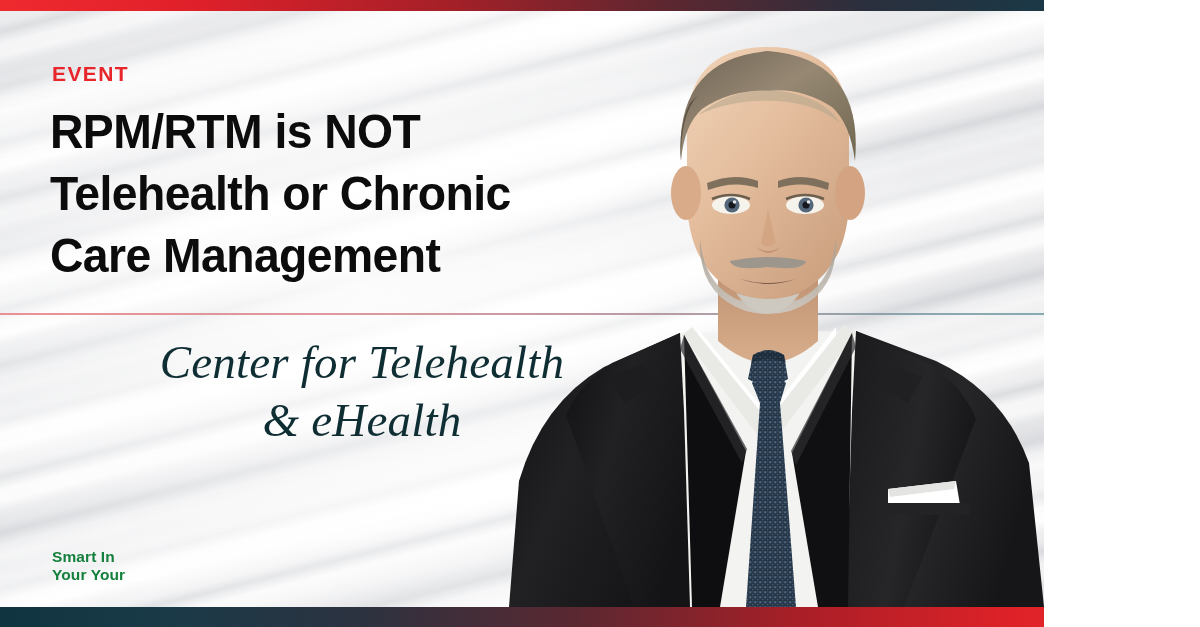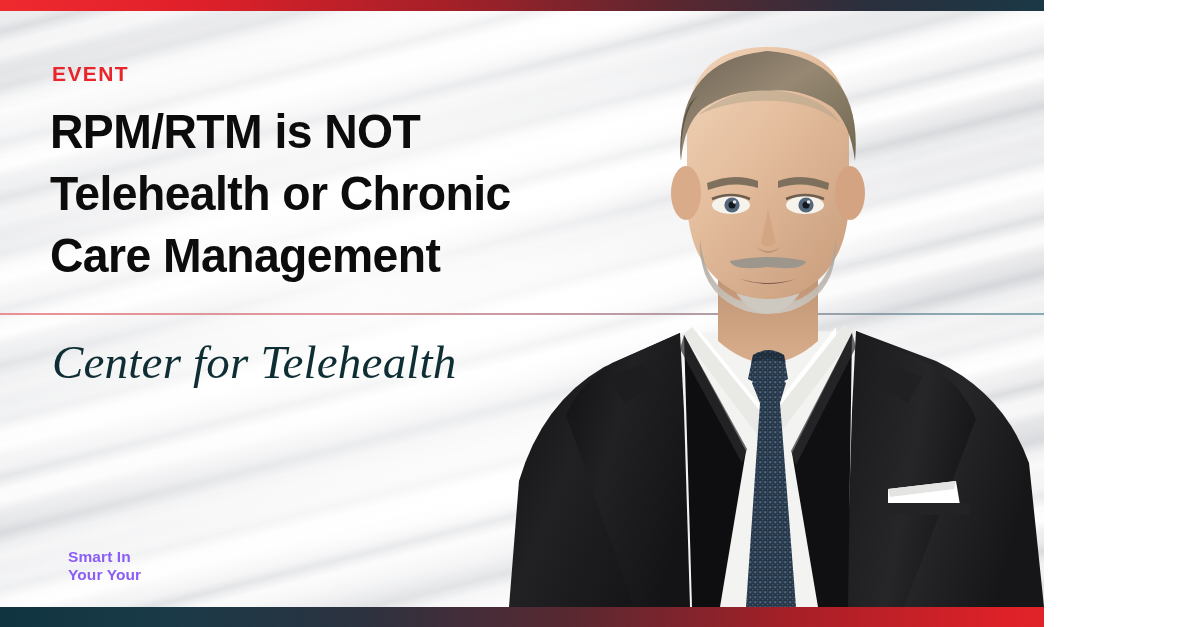--- a/index.html
+++ b/index.html
@@ -126,27 +126,27 @@
     top: 333px;
     left: 0;
     width: 620px;
     color: #0f2e34;
     font-family: "Liberation Serif", "DejaVu Serif", serif;
     font-style: italic;
     font-size: 47px;
     line-height: 58px;
     letter-spacing: 0.2px;
   }
-  .subtitle .st-line { display: block; white-space: nowrap; }
+  .subtitle .st-line { display: block; white-space: nowrap; text-align: center; }
 
   .tagline {
     position: absolute;
     top: 548px;
-    left: 16px;
-    color: #8b5cf6;
+    left: 0;
+    color: #15803d;
     font-size: 15.5px;
     font-weight: 700;
     line-height: 17.5px;
     letter-spacing: 0.1px;
   }
   .tagline .tg-line { display: block; }
 
   
   .portrait {
     position: absolute;
@@ -290,20 +290,21 @@
     <div class="eyebrow">EVENT</div>
 
     <div class="headline">
       <span class="hl-line">RPM/RTM is NOT</span>
       <span class="hl-line">Telehealth or Chronic</span>
       <span class="hl-line">Care Management</span>
     </div>
 
     <div class="subtitle">
       <span class="st-line">Center for Telehealth</span>
+      <span class="st-line">&amp; eHealth</span>
     </div>
 
     <div class="tagline">
       <span class="tg-line">Smart In</span>
       <span class="tg-line">Your Your</span>
     </div>
 
   </div>
 </div>
 

